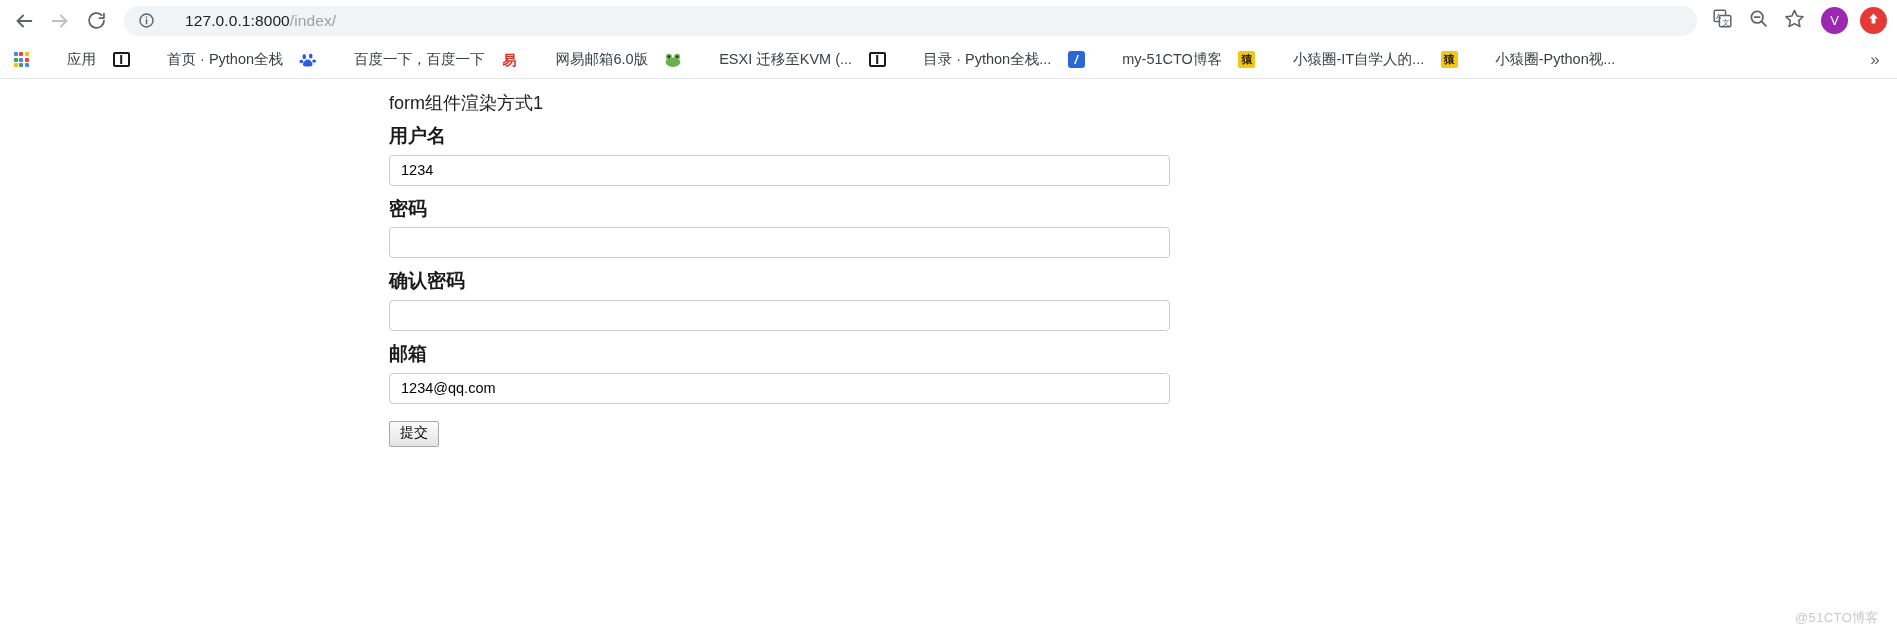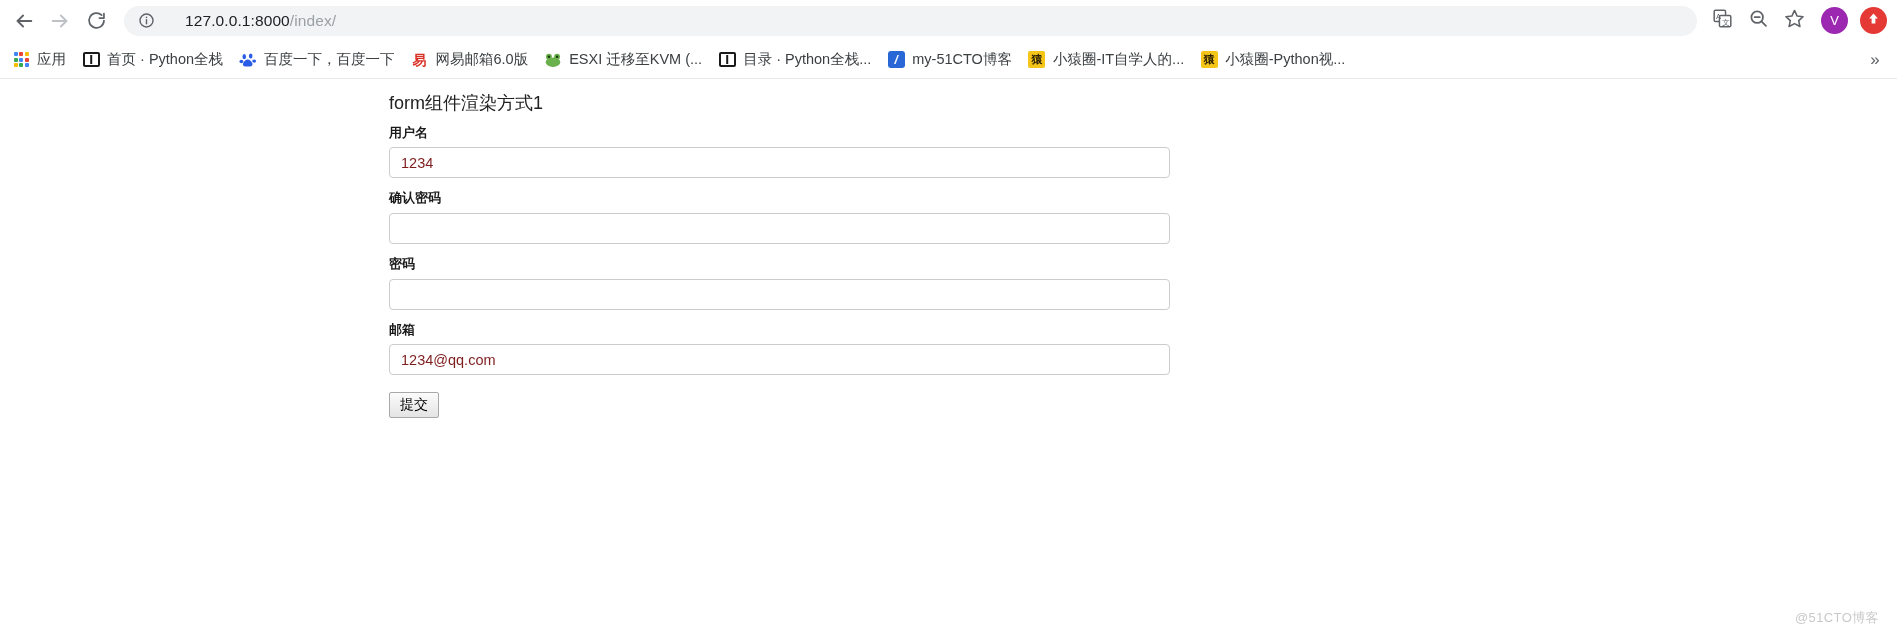--- a/index.html
+++ b/index.html
@@ -90,20 +90,21 @@
   }
   .bm {
     display: flex;
     align-items: center;
     height: 28px;
     padding: 0 8px;
     border-radius: 4px;
     cursor: pointer;
     flex: 0 0 auto;
     max-width: 230px;
+    gap: 30px;
   }
   .bm-ico {
     width: 18px; height: 18px;
     flex: 0 0 18px;
     margin-right: 7px;
     display: flex; align-items: center; justify-content: center;
     font-size: 11px;
     overflow: hidden;
   }
   .bm-label {
@@ -160,44 +161,44 @@
   .page-title {
     font-size: 18px;
     font-weight: 400;
     color: #212121;
     margin: 13px 0 11px 0;
     line-height: 1.1;
     font-family: "Liberation Sans", sans-serif;
   }
   .field { margin-bottom: 12px; }
   .field-label {
-    font-size: 13px;
+    font-size: 19px;
     font-weight: bold;
     color: #1a1a1a;
     display: block;
     margin-bottom: 7px;
     line-height: 1.2;
   }
   .field-input {
     display: block;
     width: 781px;
     height: 31px;
     border: 1px solid #ccc;
     border-radius: 4px;
     padding: 0 11px;
     font-size: 14.5px;
-    color: #7f1d1d;
+    color: #000000;
     background: #fff;
     font-family: "Liberation Sans", sans-serif;
     outline: none;
   }
   .field-input::placeholder { color: #999; }
   .submit-btn {
     margin-top: 5px;
-    font-family: Liberation Sans, sans-serif;
+    font-family: Liberation Mono, monospace;
     font-size: 14px;
     color: #000;
     background: linear-gradient(#fbfbfb, #e4e4e4);
     border: 1px solid #a9a9a9;
     border-radius: 2px;
     padding: 3px 10px 4px 10px;
     cursor: pointer;
     line-height: 1.2;
   }
 
@@ -398,26 +399,26 @@
       <h1 class="page-title">form组件渲染方式1</h1>
 
       <form>
 
         <div class="field">
           <label class="field-label">用户名</label>
           <input class="field-input" type="text" value="1234" style="">
         </div>
 
         <div class="field">
-          <label class="field-label">确认密码</label>
+          <label class="field-label">密码</label>
           <input class="field-input" type="password" value="" style="">
         </div>
 
         <div class="field">
-          <label class="field-label">密码</label>
+          <label class="field-label">确认密码</label>
           <input class="field-input" type="password" value="" style="">
         </div>
 
         <div class="field">
           <label class="field-label">邮箱</label>
           <input class="field-input" type="text" value="1234@qq.com" style="">
         </div>
 
         <div class="field">
         </div>

